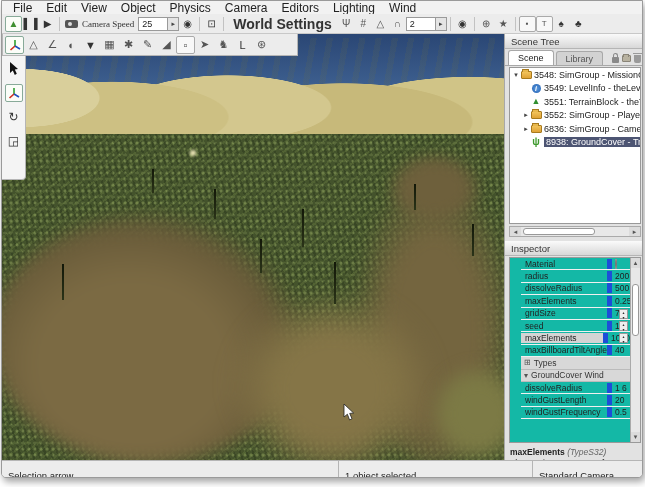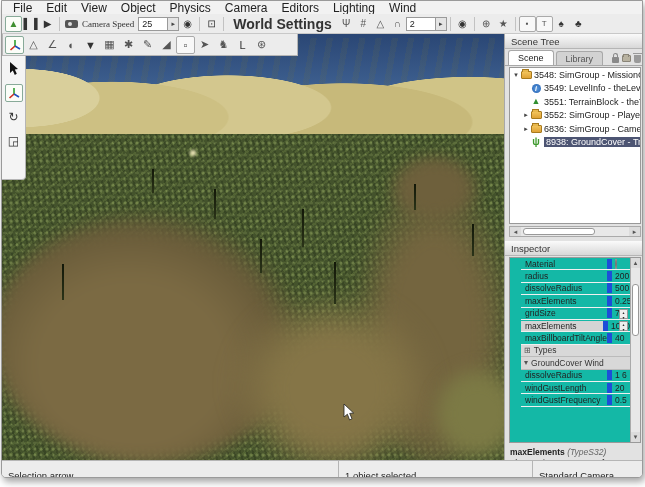--- a/index.html
+++ b/index.html
@@ -342,20 +342,25 @@
       <div class="irow">
         <span class="iname">maxElements</span>
         <span class="ival">0.25</span>
       </div>
       <div class="irow">
         <span class="iname">gridSize</span>
         <span class="ival">7</span>
         <span class="stepper">▴<br>▾</span>
       </div>
       <div class="irow">
+        <span class="iname">seed</span>
+        <span class="ival">1</span>
+        <span class="stepper">▴<br>▾</span>
+      </div>
+      <div class="irow">
         <span class="iname hl">maxElements</span>
         <span class="ival">10000</span>
         <span class="stepper">▴<br>▾</span>
       </div>
       <div class="irow">
         <span class="iname">maxBillboardTiltAngle</span>
         <span class="ival">40</span>
       </div>
       <div class="igroup">
         <span class="gx">⊞</span>

